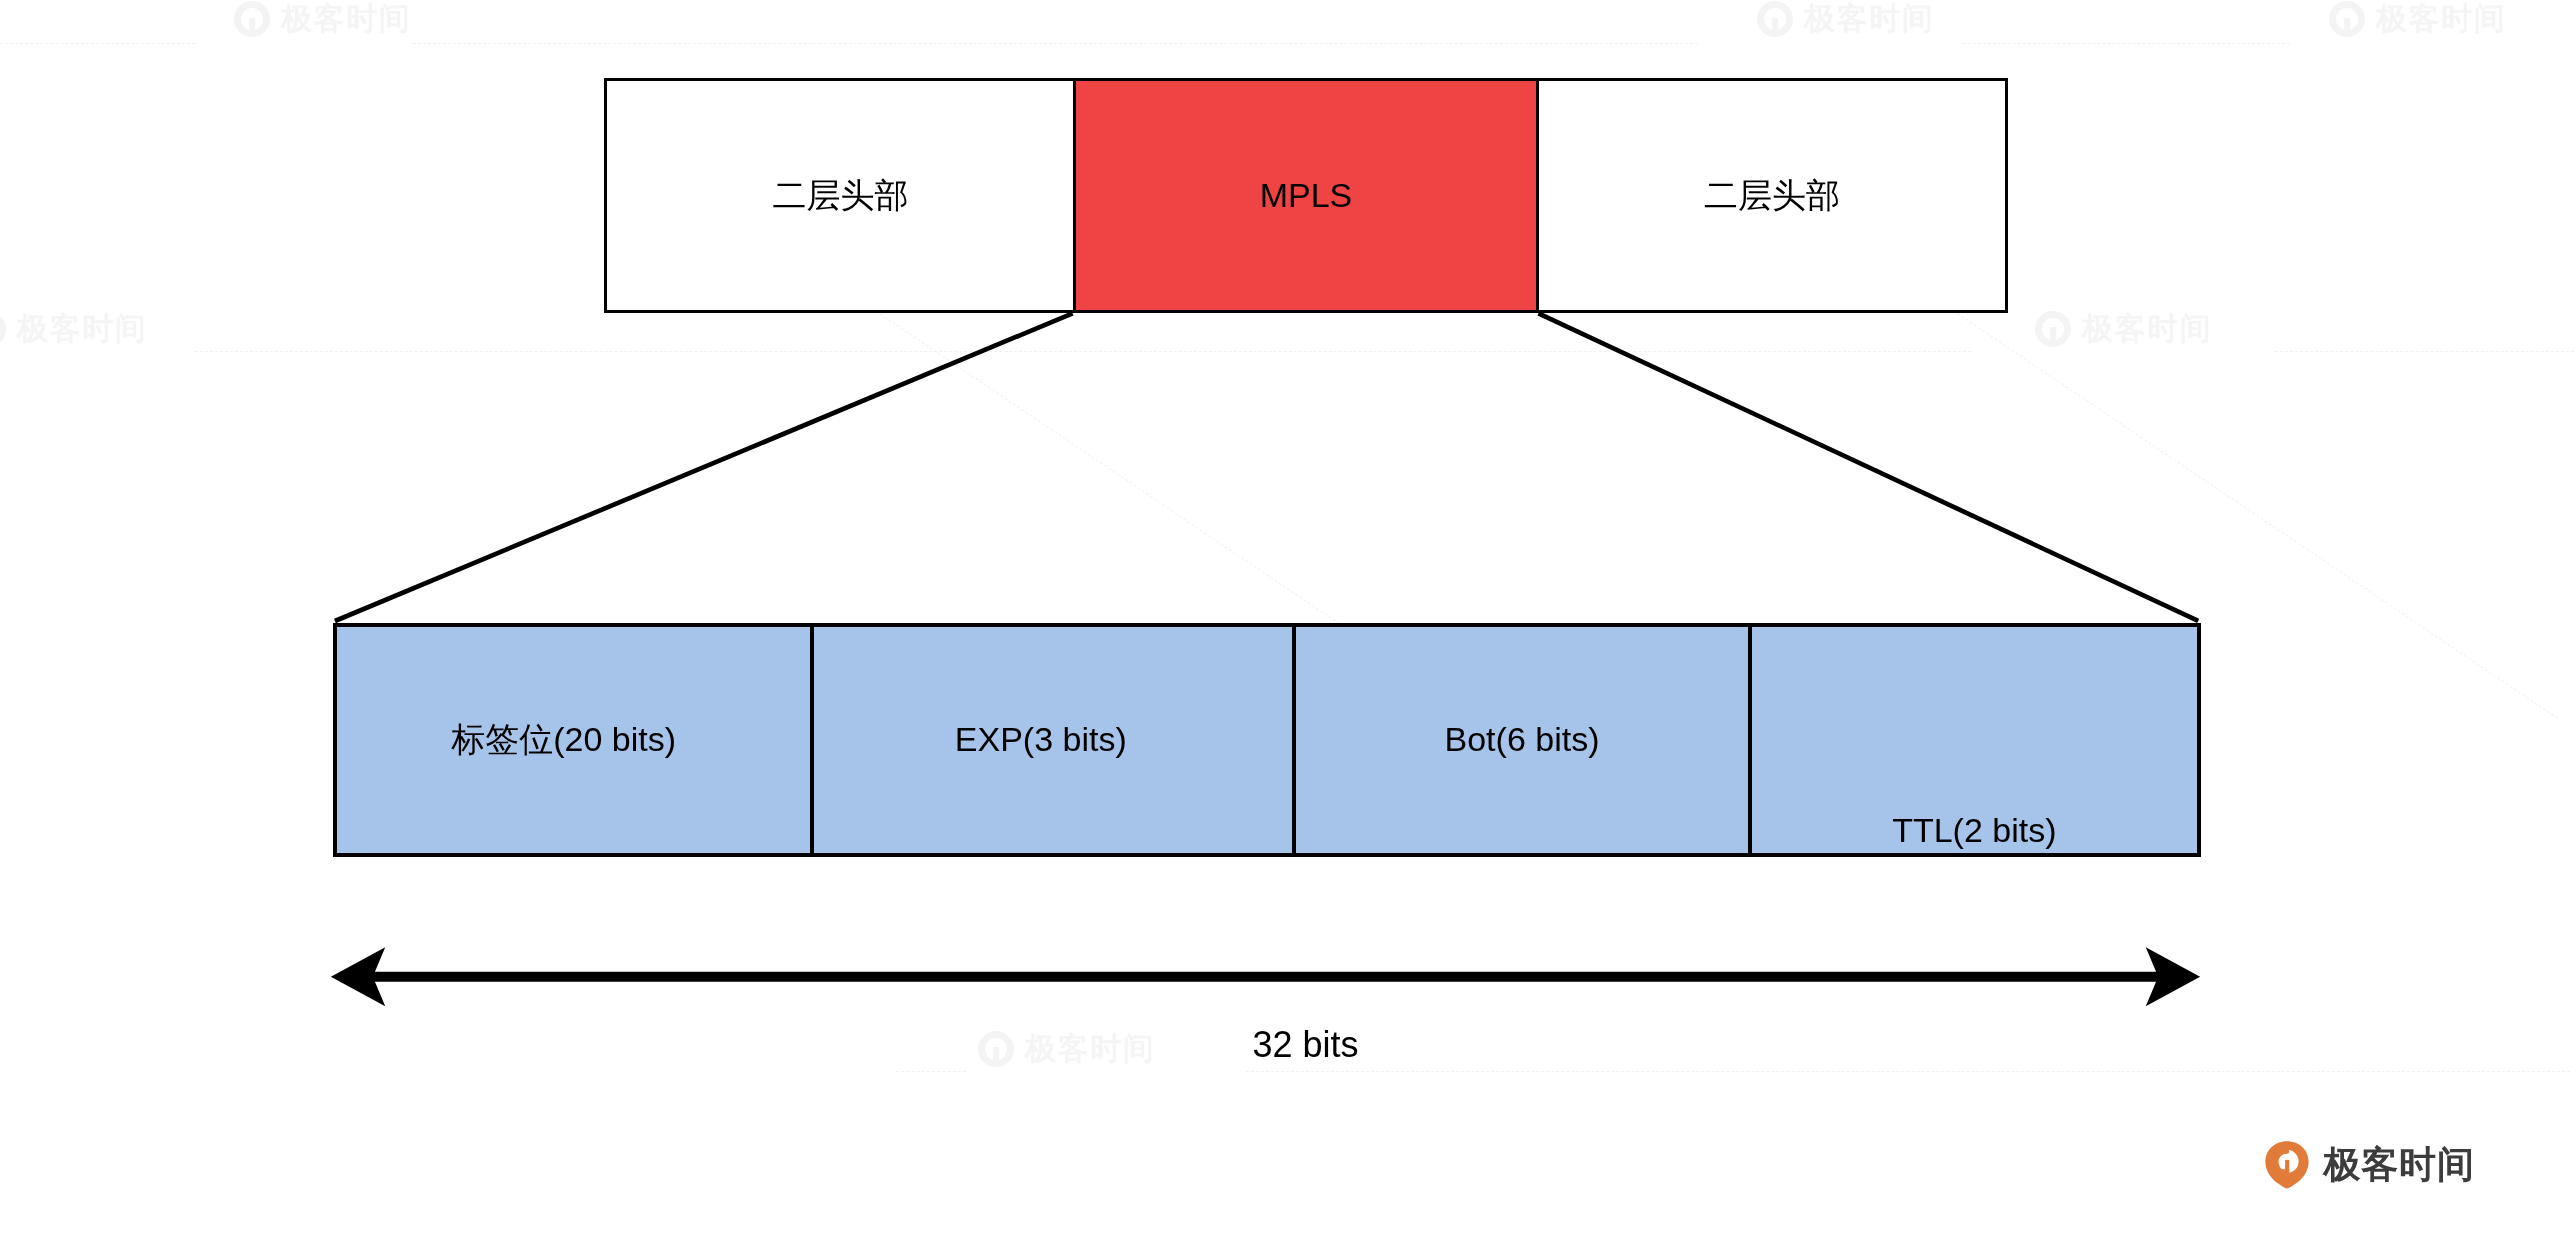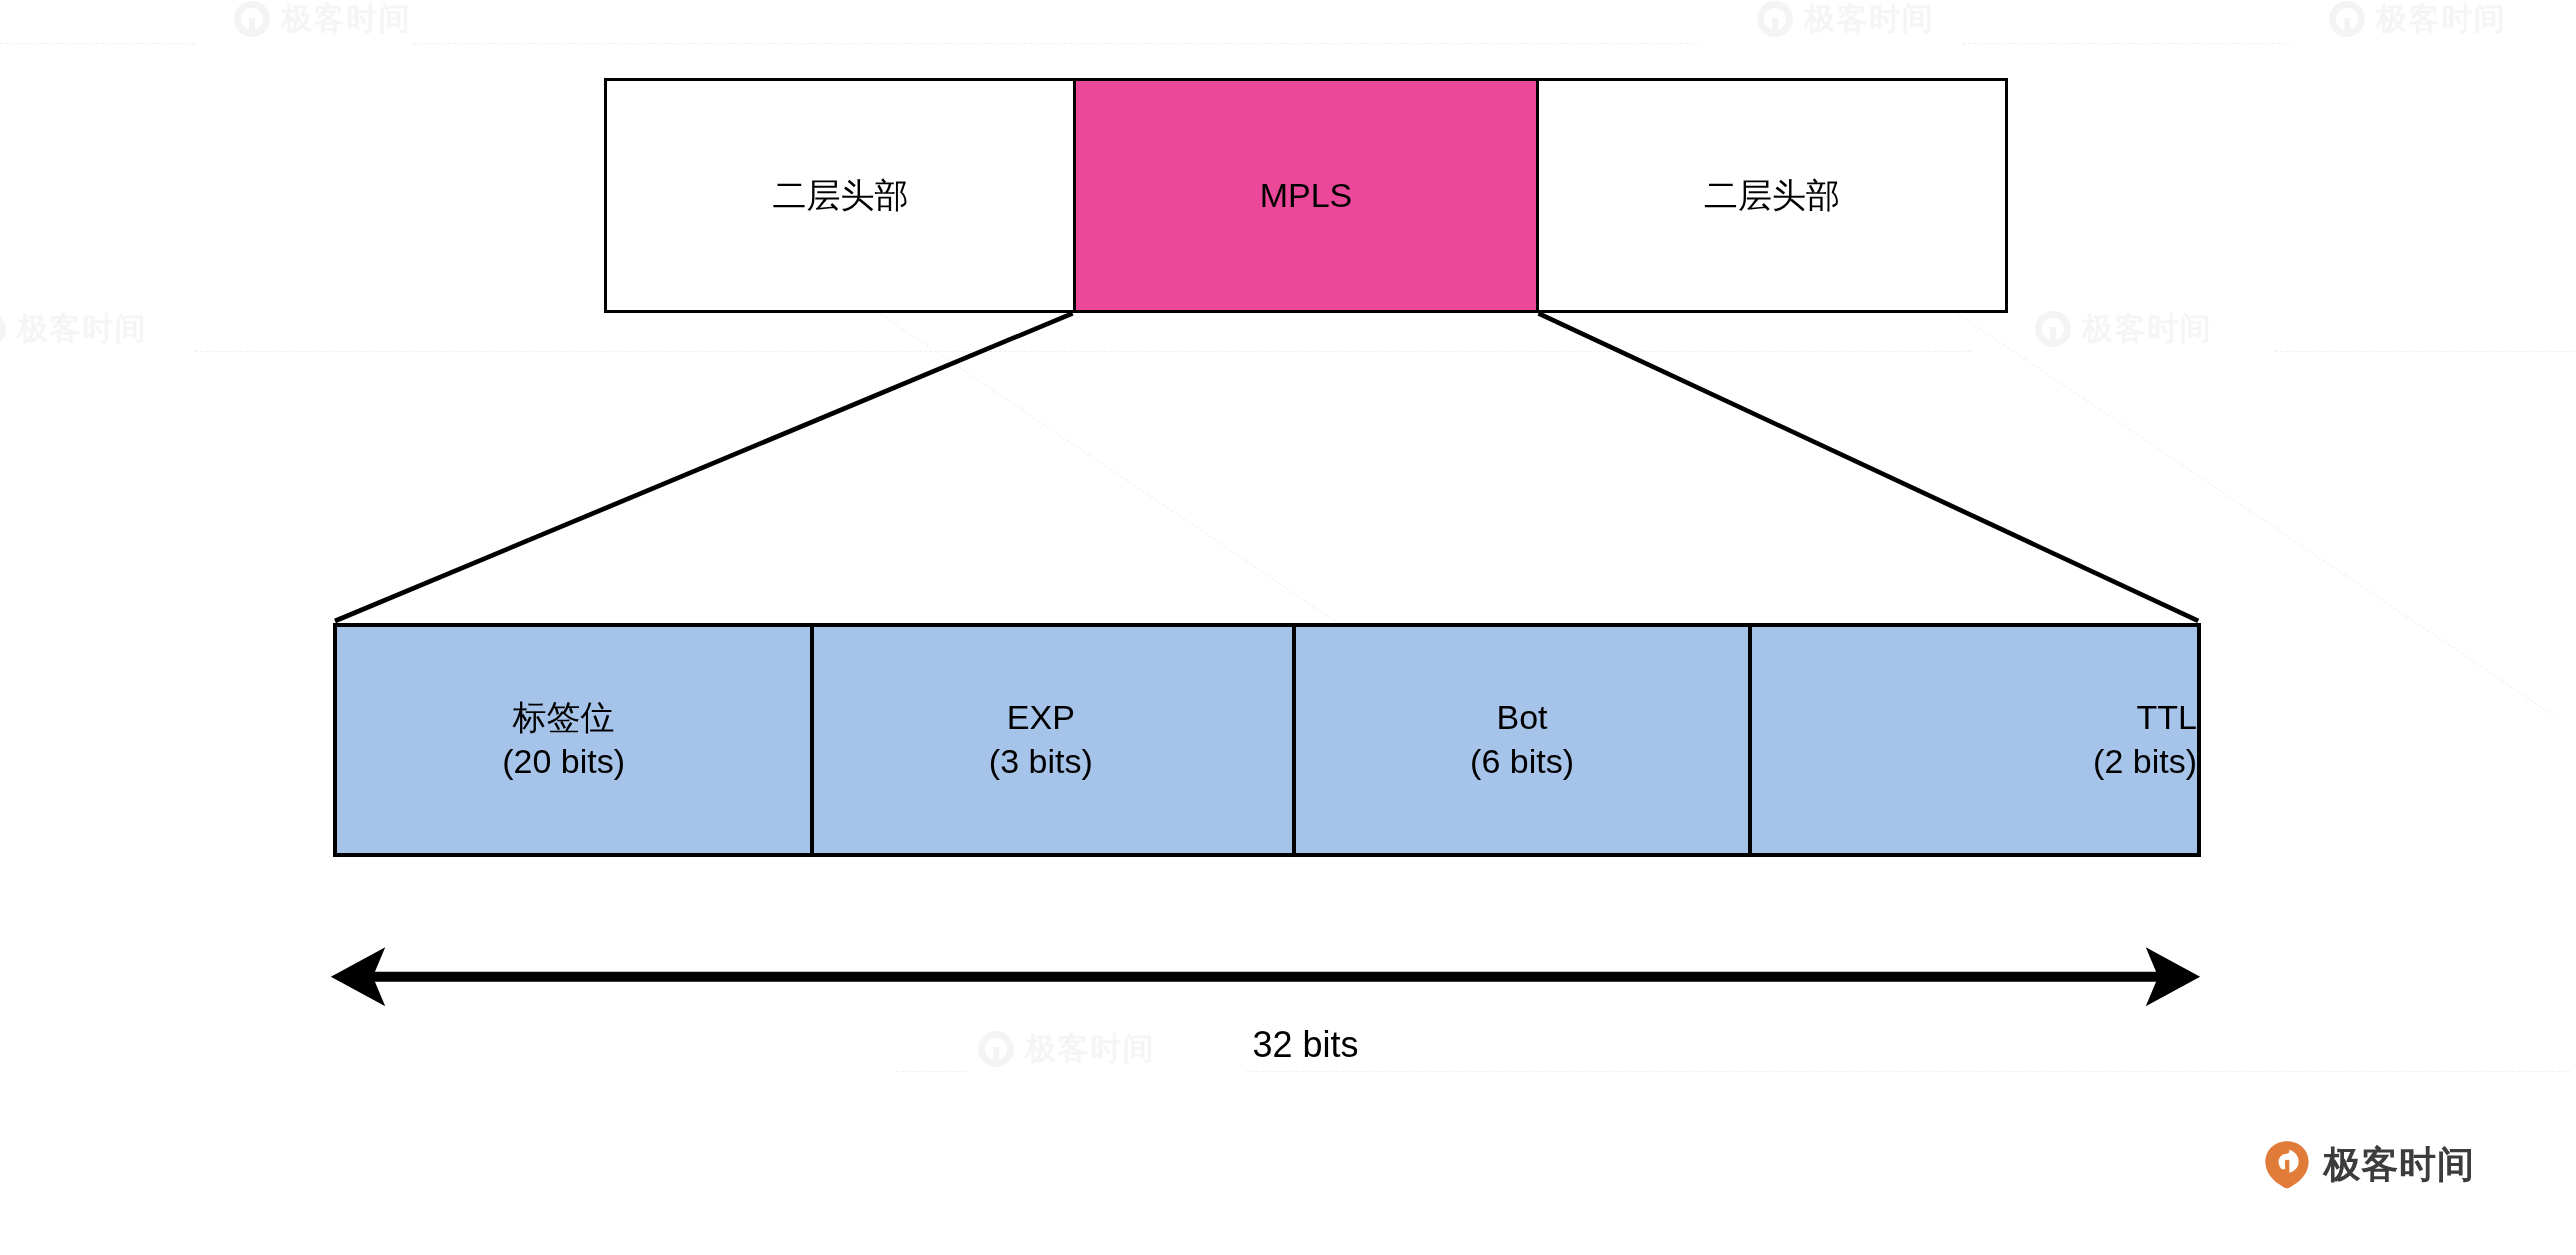--- a/index.html
+++ b/index.html
@@ -84,21 +84,21 @@
     align-items: center;
     justify-content: center;
     font-size: 34px;
     color: #000000;
     box-sizing: border-box;
     background: #ffffff;
   }
   .hdr-cell.c0 { width: 465px; }
   .hdr-cell.c1 {
     width: 466px;
-    background: #ec4899;
+    background: #ef4444;
     border-left: 3.9px solid #000000;
     border-right: 3.9px solid #000000;
   }
   .hdr-cell.c2 { width: 466px; }
 
   
   .connectors {
     position: absolute;
     left: 0;
     top: 0;
@@ -116,21 +116,21 @@
     width: 1868px;
     height: 234px;
     display: flex;
     border: 4.7px solid #000000;
     box-sizing: border-box;
     background: #a6c3e9;
     z-index: 2;
   }
   .fld-cell {
     display: flex;
-    flex-direction: column;
+    flex-direction: row;
     align-items: center;
     justify-content: center;
     background: #a6c3e9;
     box-sizing: border-box;
     font-size: 34px;
     color: #000000;
     line-height: 1.28;
   }
   .fld-cell.f0 { width: 463px; }
   .fld-cell.f1 { width: 467px; border-left: 4.7px solid #000000; margin-left: 20px; }

